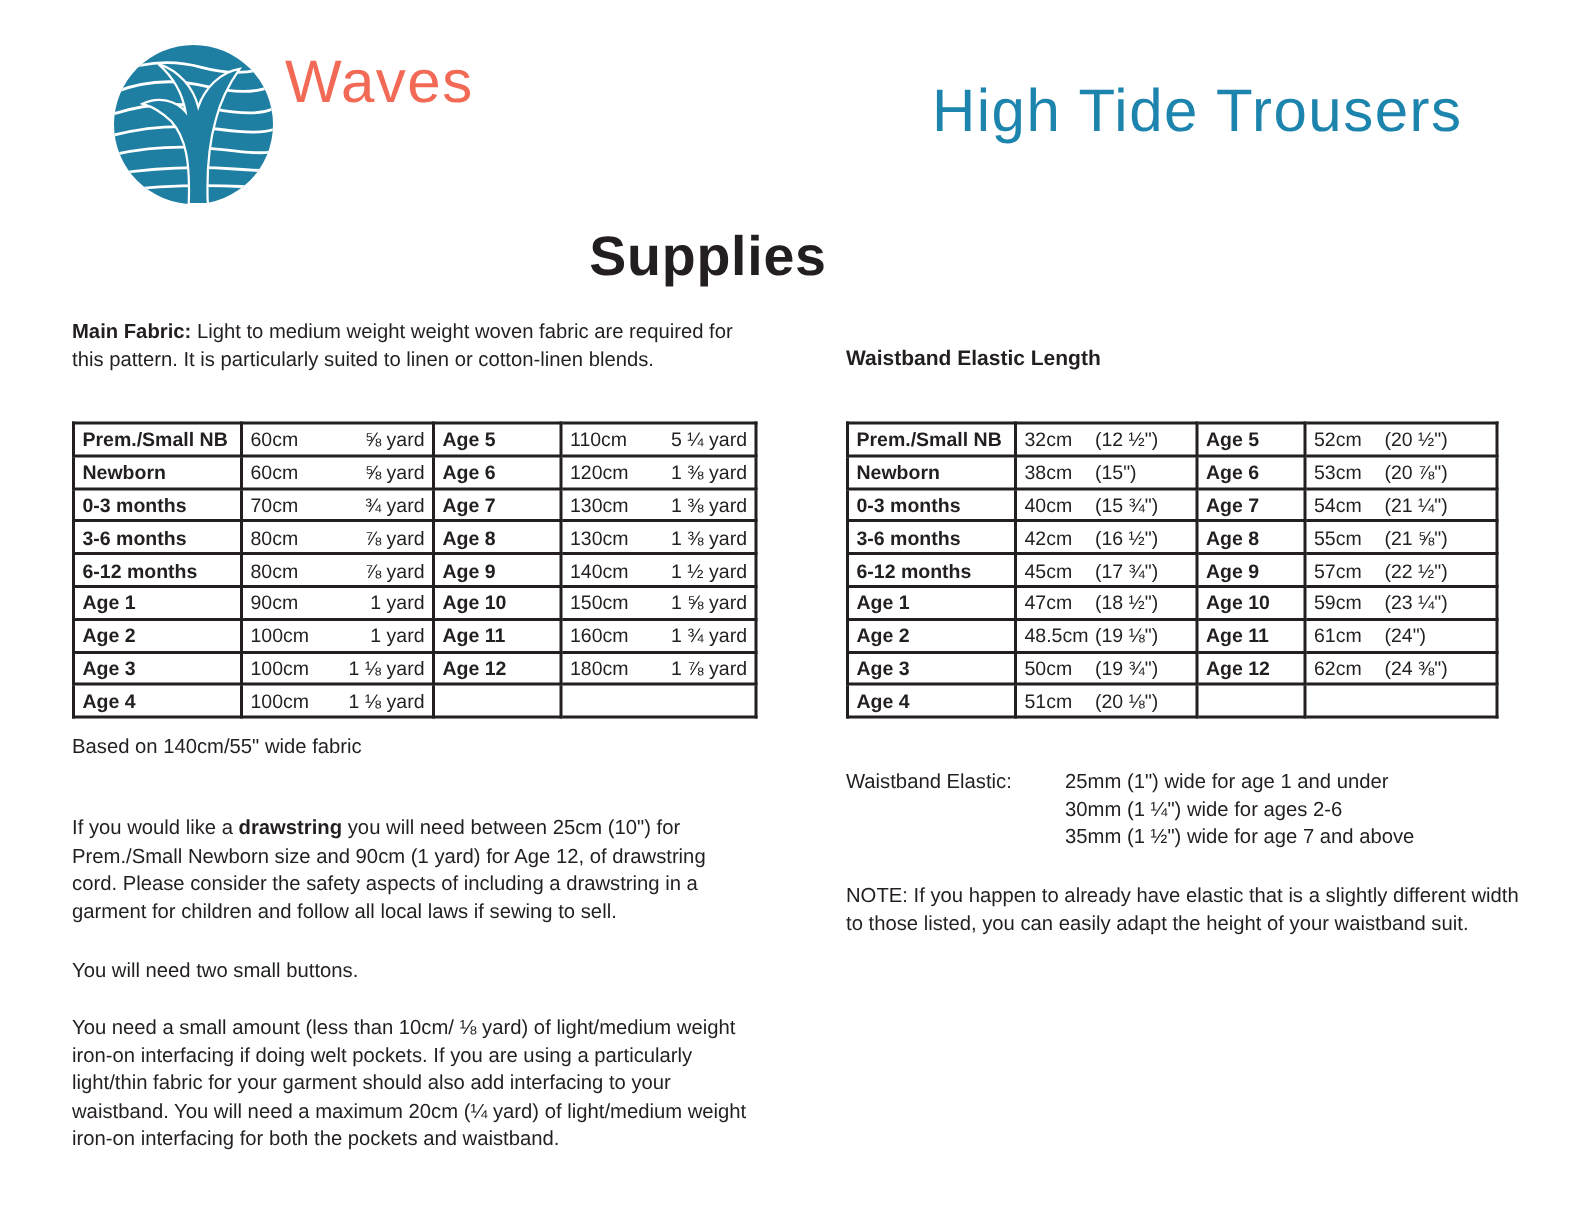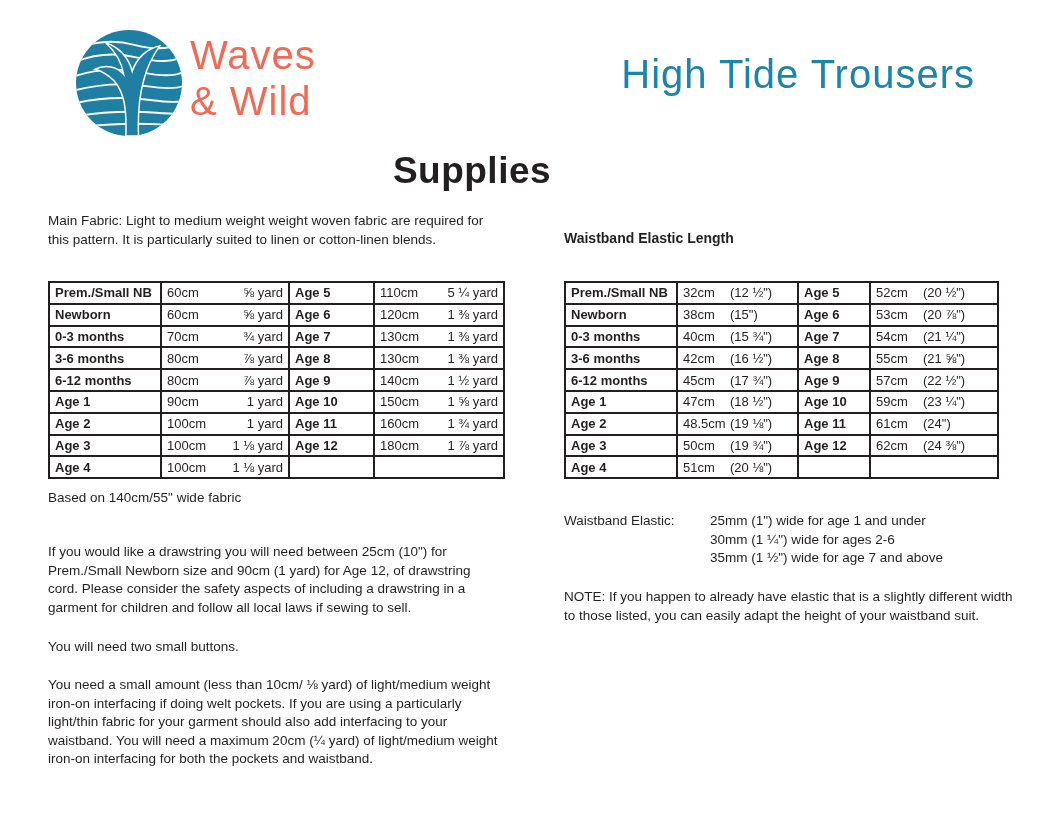--- a/index.html
+++ b/index.html
@@ -24,21 +24,21 @@
   .pattern-title { font-size:40px; font-weight:400; color:#1c84ad; letter-spacing:1px; }
   .pattern-subtitle { margin-top:10px; font-size:19px; color:#f26a55; }
 
   .supplies-title {
     left:0; top:150px; width:944px; text-align:center;
     font-size:37px; font-weight:600; letter-spacing:0.5px;
   }
 
   
   .para { font-size:13.5px; line-height:18.6px; }
-  .b { font-weight:400;margin-top:28px; }
+  .b { font-weight:700;margin-top:28px; }
 
   .main-fabric { left:48px; top:212px; width:452px; }
   .based-on    { left:48px; top:489px; width:452px; }
   .drawstring  { left:48px; top:543px; width:456px; }
   .buttons     { left:48px; top:638px; width:452px; }
   .interfacing { left:48px; top:676px; width:464px; }
 
   .elastic-title { left:564px; top:230px; font-size:14px; font-weight:700; }
   .elastic-block { left:564px; top:512px; width:448px; }
   .elastic-label { position:absolute; left:0; top:0; }
@@ -79,21 +79,20 @@
         <path d="M-5,70 Q32,61 70,66 T105,62"></path>
         <path d="M-5,82 Q36,75 76,78 T105,75"></path>
         <path d="M-2,92 Q40,87 80,89 T105,87"></path>
       </g>
       <path d="M47,100 C48,73 45,58 36,48 C31,43 25,39 18,37 C28,32 39,35 45,42 C43,30 37,20 28,12 C41,16 50,27 53,39 C57,27 67,17 79,15 C72,25 67,35 64,47 C60,61 58,76 59,100 Z" fill="#1f7fa2" stroke="#ffffff" stroke-width="1.4"></path>
     </svg>
   </span>
 </div>
 <div class="abs brand-text">
   <div>Waves</div>
-  <div>&amp; Wild</div>
 </div>
 <div class="abs header-right">
   <div class="pattern-title">High Tide Trousers</div>
 </div>
 
 <div class="abs supplies-title">Supplies</div>
 
 <p class="abs para main-fabric"><span class="b">Main Fabric:</span><span> Light to medium weight weight woven fabric are required for this pattern. It is particularly suited to linen or cotton-linen blends.</span></p>
 
 <table class="abs data-table t-fabric">

